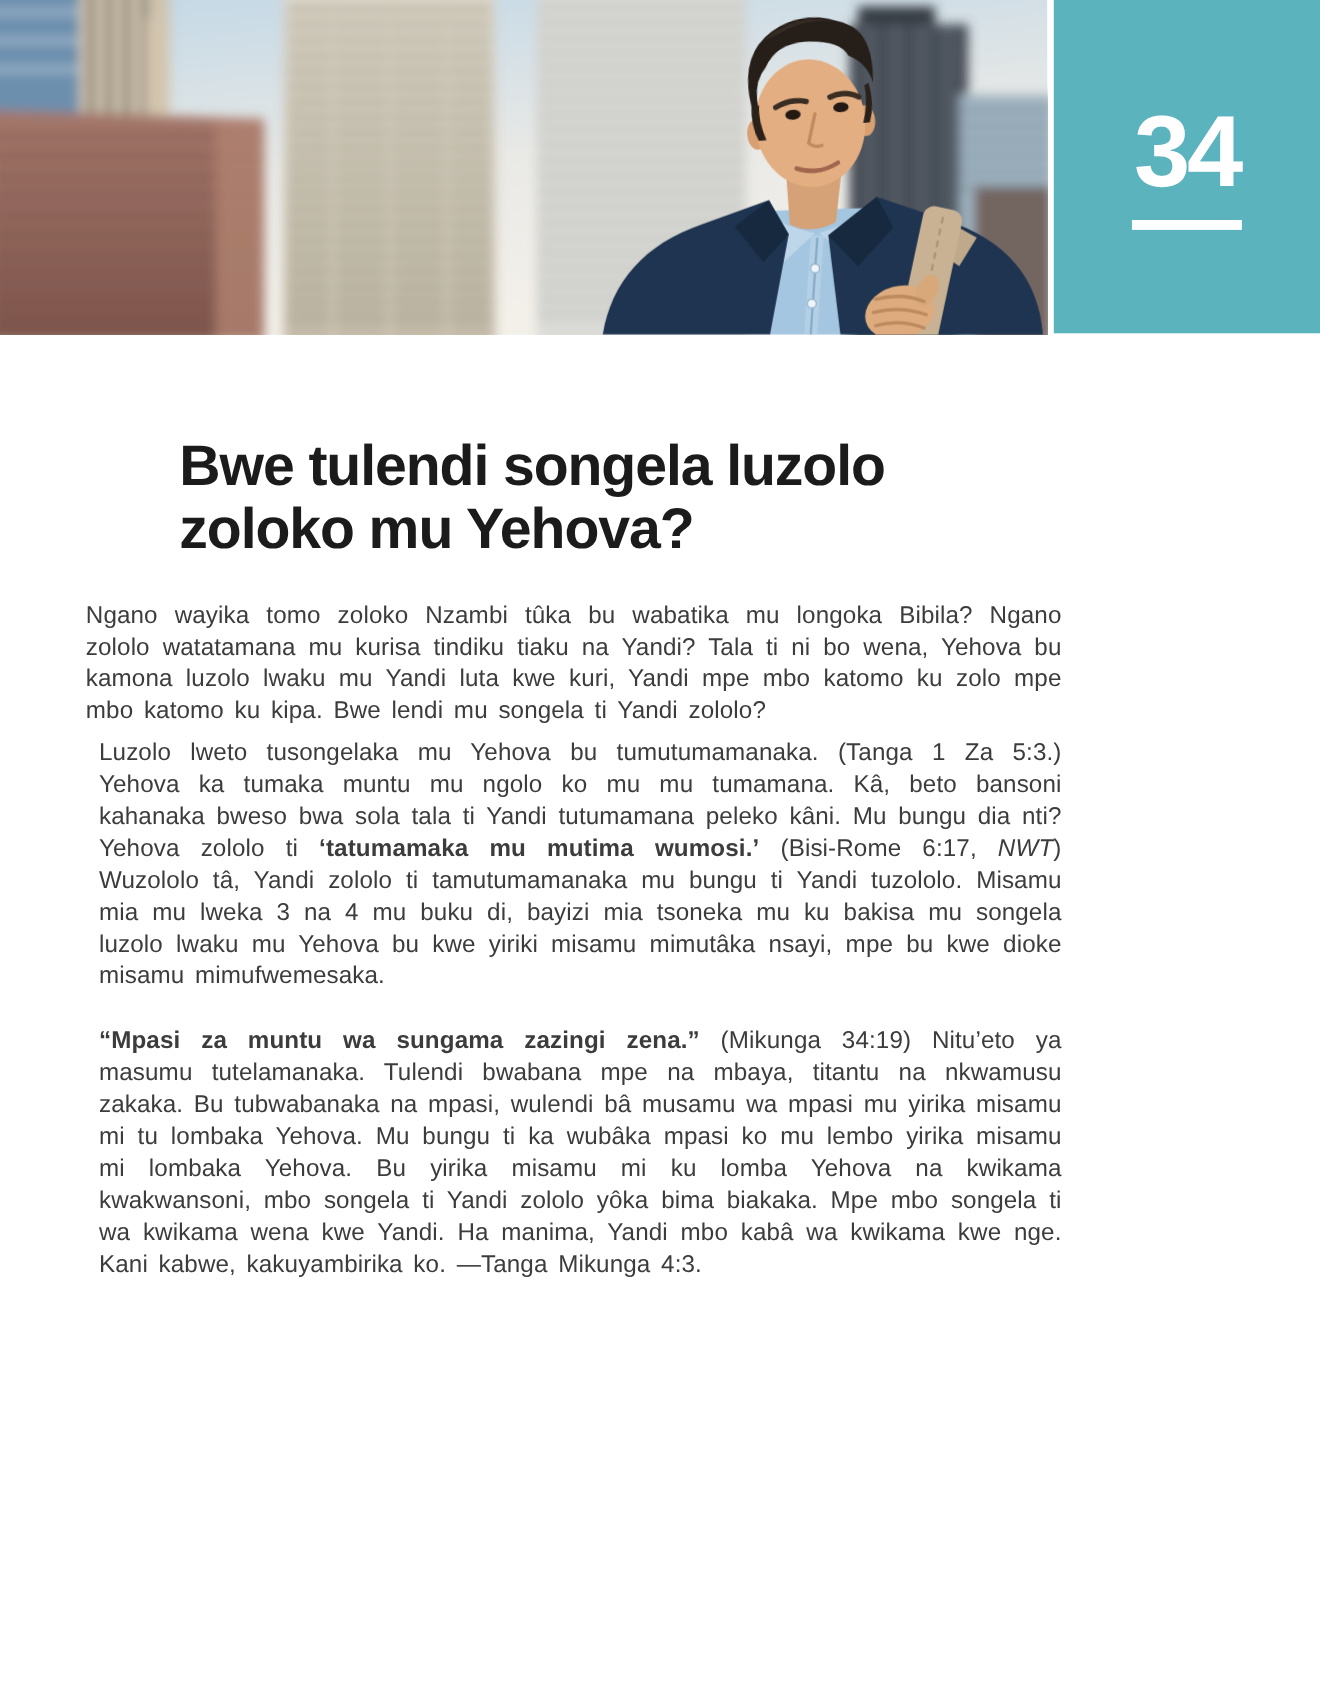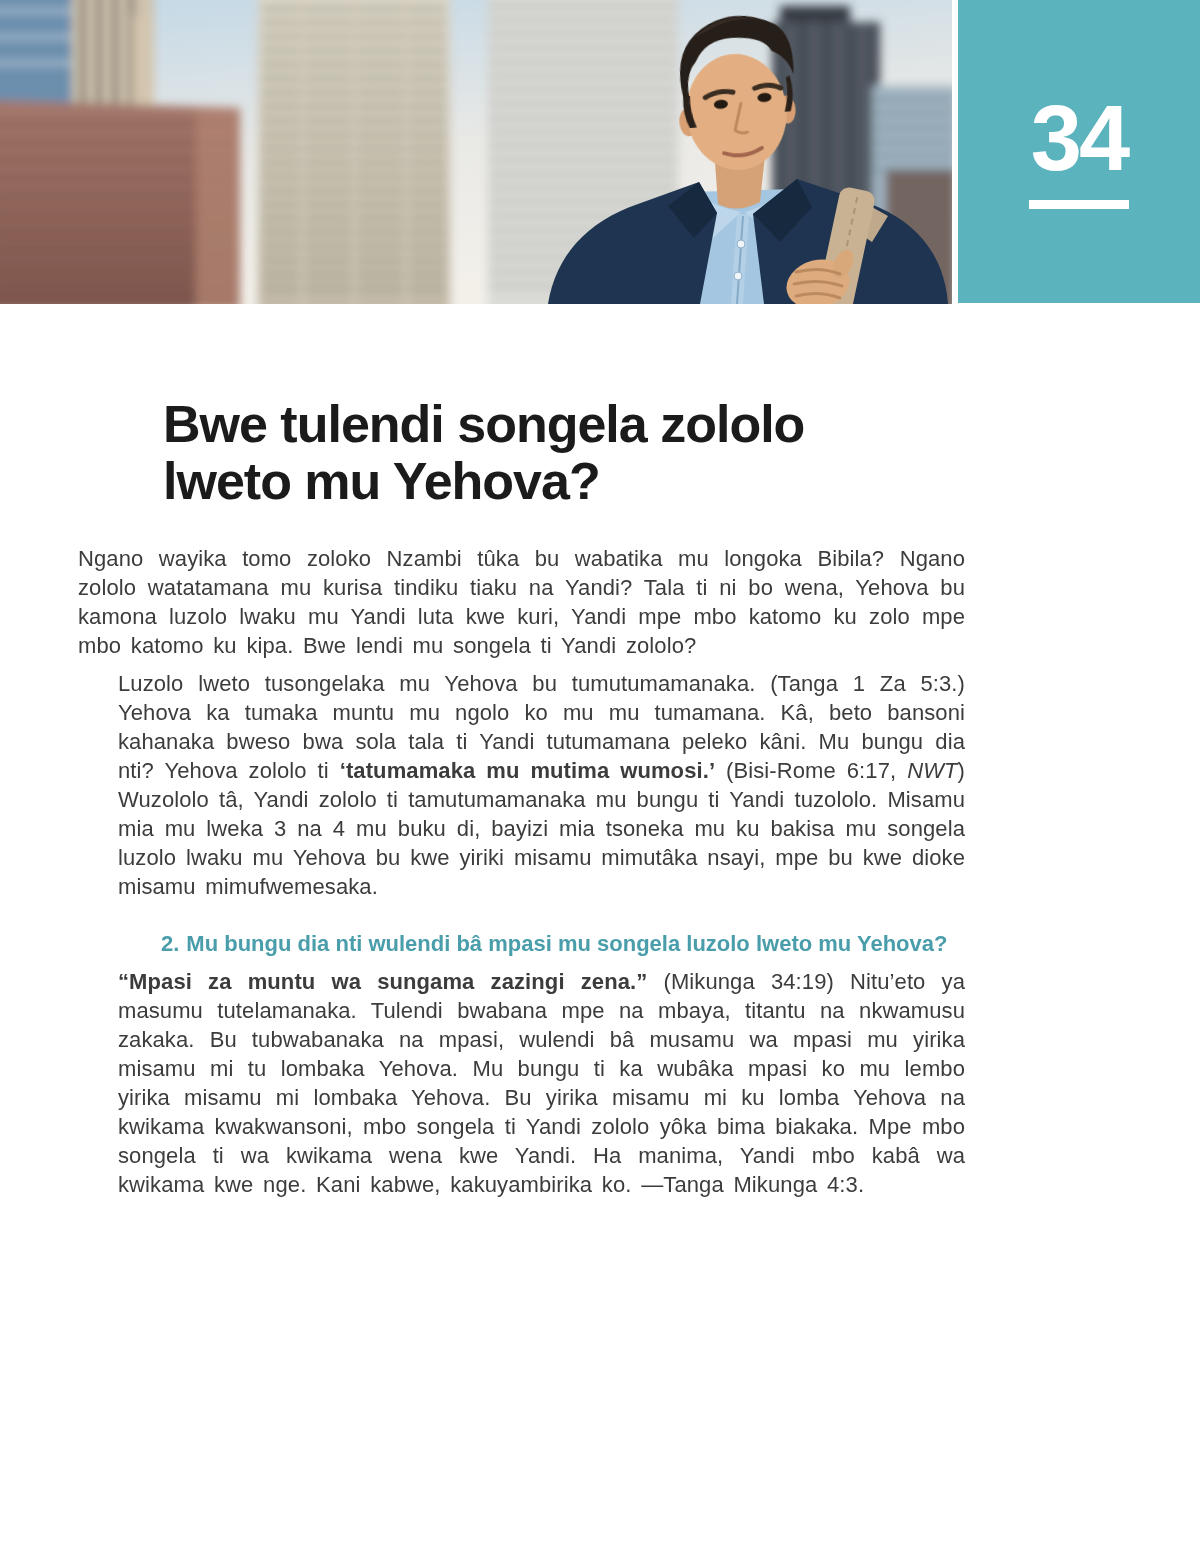--- a/index.html
+++ b/index.html
@@ -51,21 +51,21 @@
     letter-spacing:0.1px;word-spacing:3.5px;
     text-align:justify;
   }
   .q-heading{
     margin:27px 235px 0 161px;
     font-size:22px;line-height:1.2;font-weight:700;
     color:var(--heading-teal);
   }
   .q-heading .q-num{margin-right:7px;}
   .q-body{
-    margin:9px 235px 0 118px;
+    margin:9px 235px 0 90px;
     font-size:22px;line-height:29px;
     letter-spacing:0.1px;word-spacing:3.5px;
     text-align:justify;
   }
   .q-body .seg-bold{font-weight:700;}
   .q-body .seg-italic{font-style:italic;}
   .q-heading + .q-body{margin-top:9px;}
   .section + .section{margin-top:30px;}
 </style>
 </head>
@@ -247,28 +247,25 @@
         </g>
       </svg>
     </div>
 
     <div class="badge">
       <div class="lesson-number">34</div>
       <div class="number-underline"></div>
     </div>
   </div>
 
-  <h1 class="page-title">Bwe tulendi songela zololo lweto mu Yehova?</h1>
+  <h1 class="page-title">Bwe tulendi songela luzolo zoloko mu Yehova?</h1>
 
   <p class="intro">Ngano wayika tomo zoloko Nzambi tûka bu wabatika mu longoka Bibila? Ngano zololo watatamana mu kurisa tindiku tiaku na Yandi? Tala ti ni bo wena, Yehova bu kamona luzolo lwaku mu Yandi luta kwe kuri, Yandi mpe mbo katomo ku zolo mpe mbo katomo ku kipa. Bwe lendi mu songela ti Yandi zololo?</p>
 
   <div class="section">
     <p class="q-body"><span>Luzolo lweto tusongelaka mu Yehova bu tumutumamanaka. (Tanga 1 Za 5:3.) Yehova ka tumaka muntu mu ngolo ko mu mu tumamana. Kâ, beto bansoni kahanaka bweso bwa sola tala ti Yandi tutumamana peleko kâni. Mu bungu dia nti? Yehova zololo ti </span><span class="seg-bold">‘tatumamaka mu mutima wumosi.’</span><span> (Bisi-Rome 6:17, </span><span class="seg-italic">NWT</span><span>) Wuzololo tâ, Yandi zololo ti tamutumamanaka mu bungu ti Yandi tuzololo. Misamu mia mu lweka 3 na 4 mu buku di, bayizi mia tsoneka mu ku bakisa mu songela luzolo lwaku mu Yehova bu kwe yiriki misamu mimutâka nsayi, mpe bu kwe dioke misamu mimufwemesaka.</span></p>
   </div>
 
   <div class="section">
-    <h2 class="q-heading">
-      <span class="q-num">2.</span><span>Mu bungu dia nti wulendi bâ mpasi mu songela luzolo lweto mu Yehova?</span>
-    </h2>
     <p class="q-body"><span class="seg-bold">“Mpasi za muntu wa sungama zazingi zena.”</span><span> (Mikunga 34:19) Nitu’eto ya masumu tutelamanaka. Tulendi bwabana mpe na mbaya, titantu na nkwamusu zakaka. Bu tubwabanaka na mpasi, wulendi bâ musamu wa mpasi mu yirika misamu mi tu lombaka Yehova. Mu bungu ti ka wubâka mpasi ko mu lembo yirika misamu mi lombaka Yehova. Bu yirika misamu mi ku lomba Yehova na kwikama kwakwansoni, mbo songela ti Yandi zololo yôka bima biakaka. Mpe mbo songela ti wa kwikama wena kwe Yandi. Ha manima, Yandi mbo kabâ wa kwikama kwe nge. Kani kabwe, kakuyambirika ko. —Tanga Mikunga 4:3.</span></p>
   </div>
 
 </div>
 
 </body></html>

